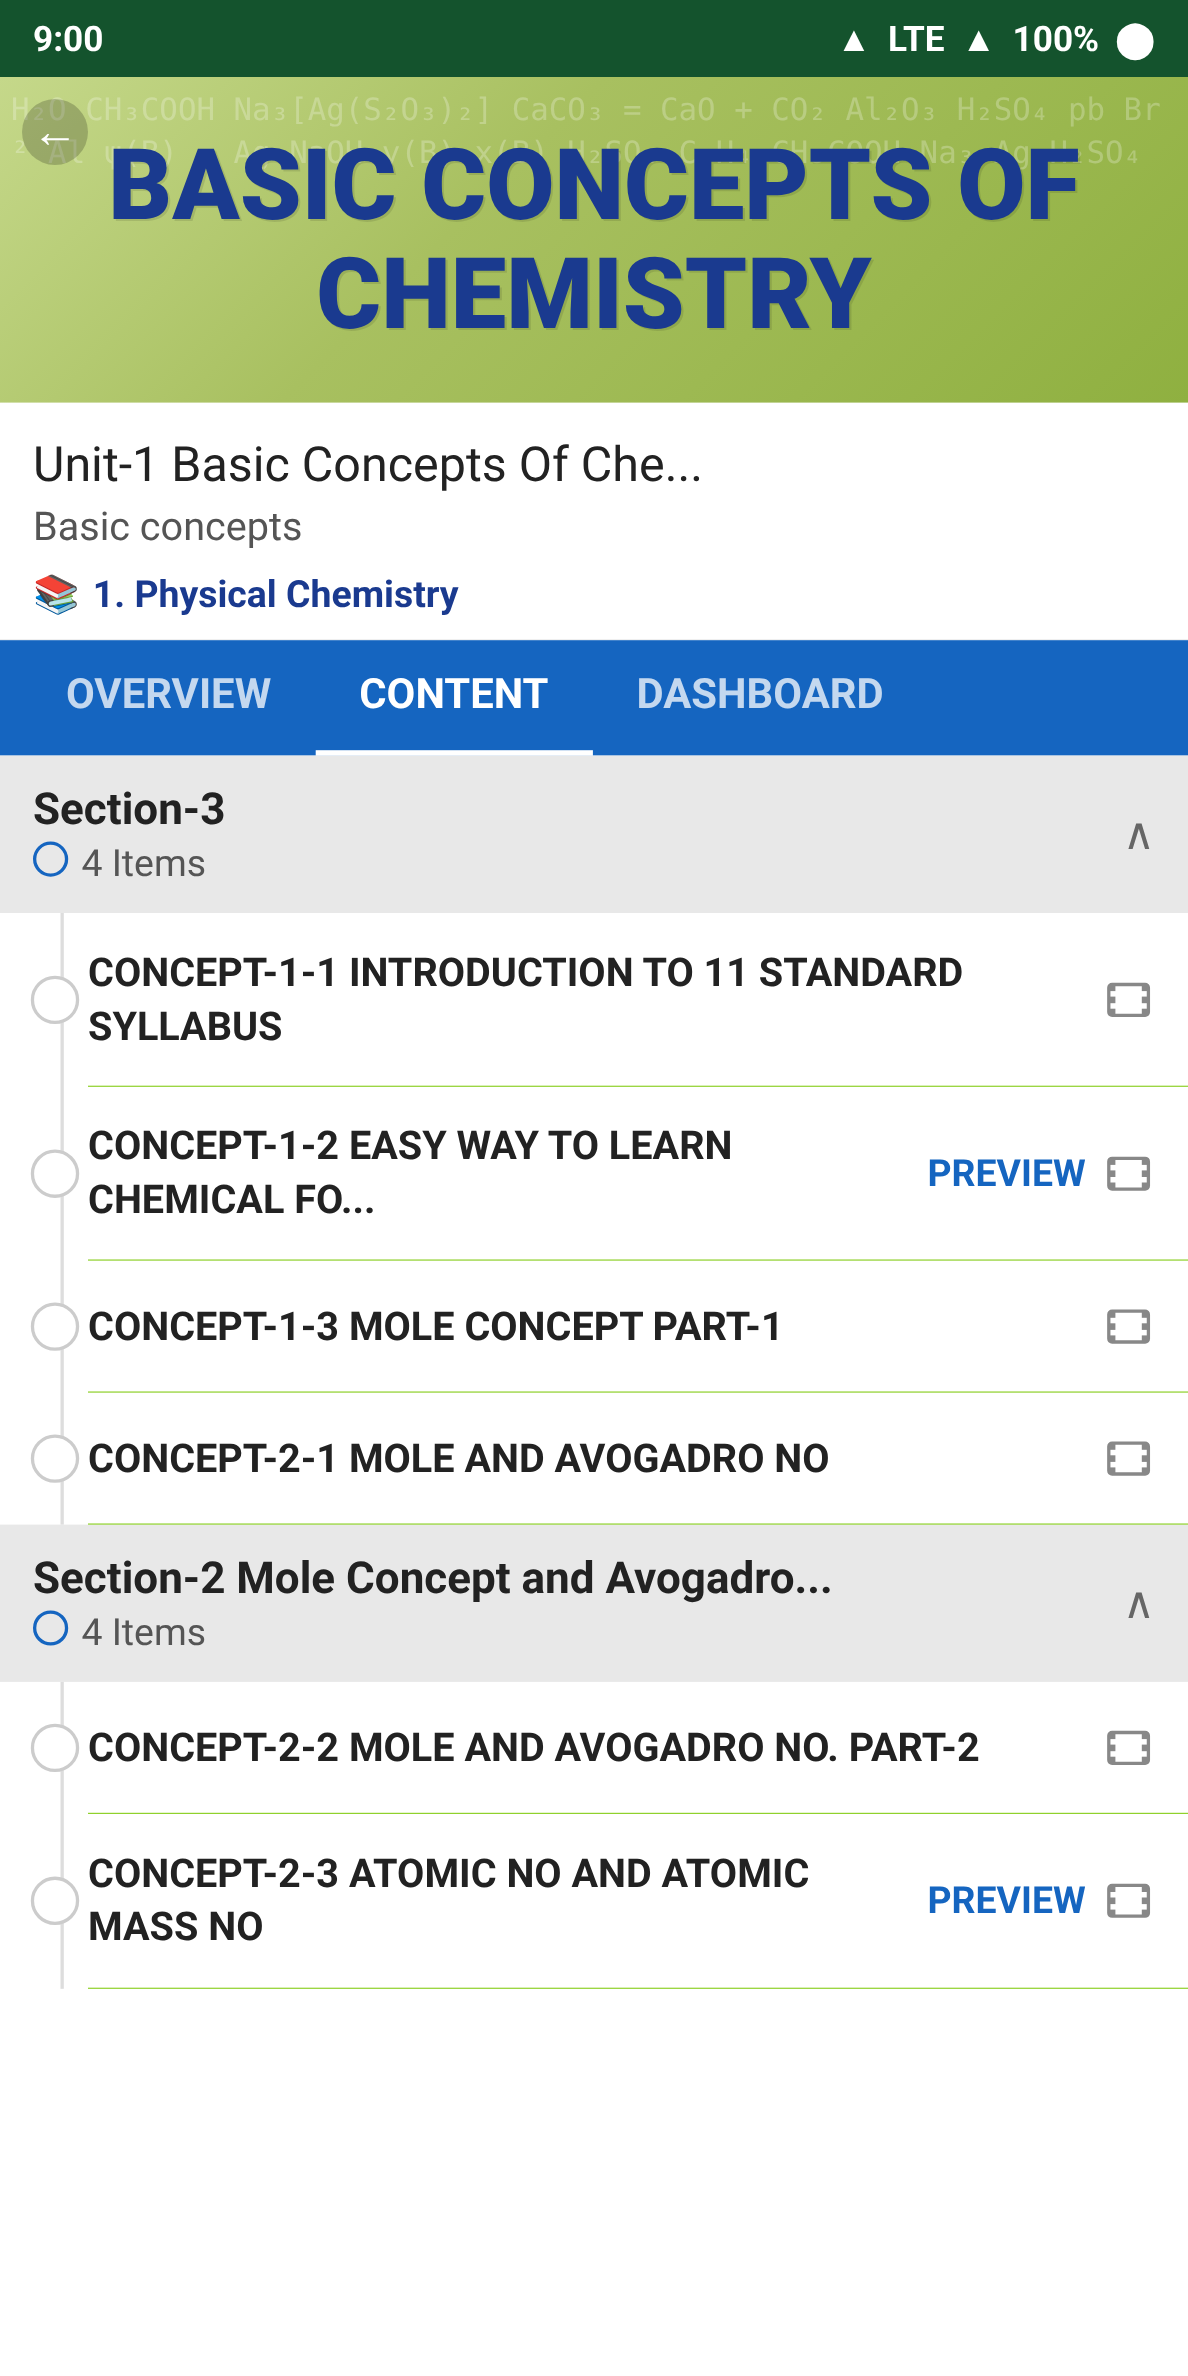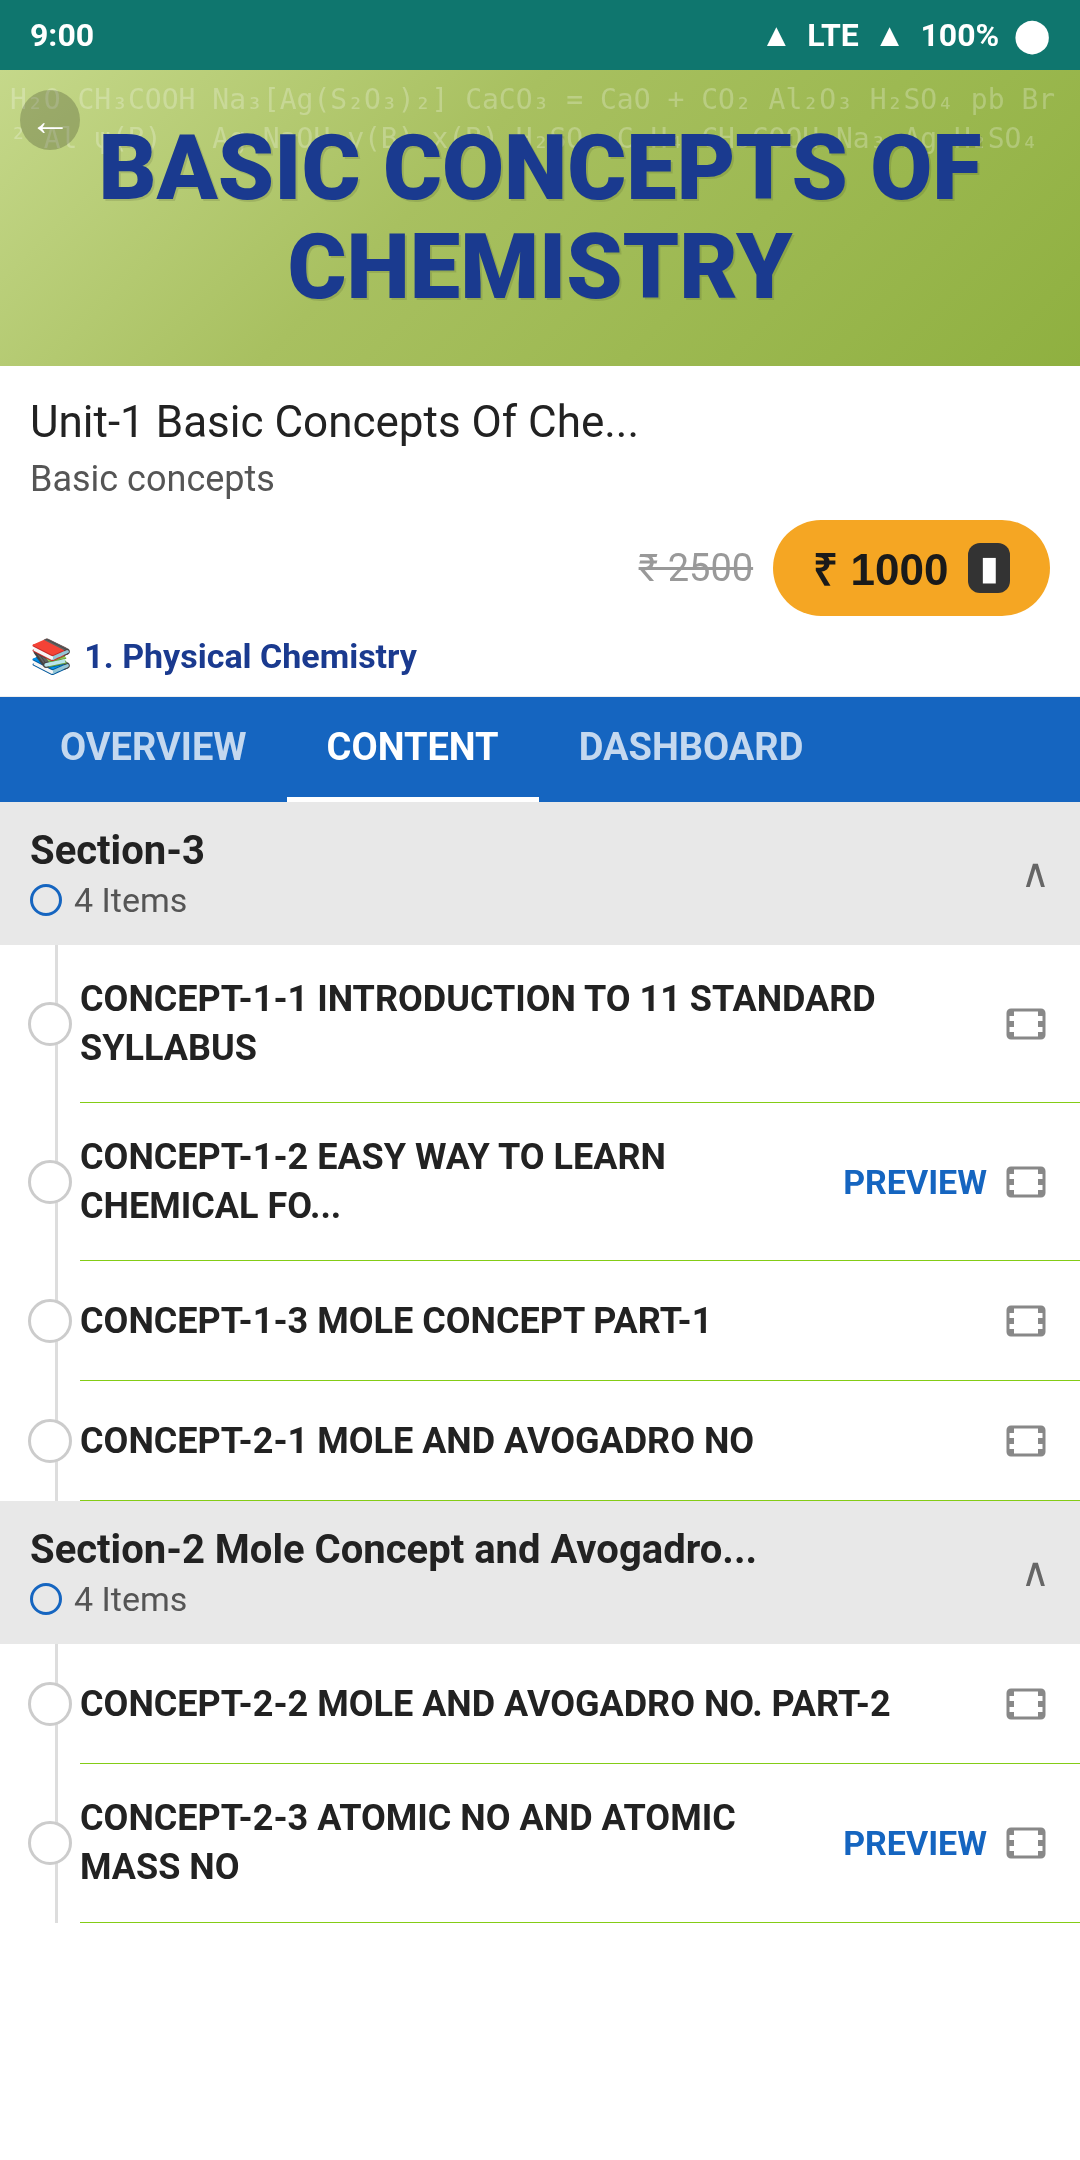--- a/index.html
+++ b/index.html
@@ -7,21 +7,21 @@
     body {
       font-family: 'Roboto', Arial, sans-serif;
       background: #fff;
       width: 1080px;
       min-height: 2160px;
       overflow-x: hidden;
     }
 
     
     .status-bar {
-      background: #0f766e;
+      background: #14532d;
       color: white;
       display: flex;
       justify-content: space-between;
       align-items: center;
       padding: 0 30px;
       height: 70px;
       font-size: 32px;
       font-weight: bold;
     }
     .status-right {
@@ -176,21 +176,20 @@
       justify-content: space-between;
     }
     .section-header-left {}
     .section-title {
       font-size: 40px;
       font-weight: bold;
       color: #222;
     }
     .section-items {
       display: flex;
-      align-items: center;
       gap: 12px;
       margin-top: 6px;
     }
     .circle-icon {
       width: 32px;
       height: 32px;
       border: 3px solid #1565c0;
       border-radius: 50%;
       display: inline-block;
     }
@@ -279,27 +278,20 @@
 
 <div class="banner">
   <div class="banner-bg-text">H₂O CH₃COOH Na₃[Ag(S₂O₃)₂] CaCO₃ = CaO + CO₂ Al₂O₃ H₂SO₄ pb Br² Al ψ(B) = Ag NaOH y(B) x(B) H₂SO₄ C₂H₄ CH₃COOH Na₃ Ag H₂SO₄</div>
   <div class="back-btn">←</div>
   <div class="banner-title">BASIC CONCEPTS OF CHEMISTRY</div>
 </div>
 
 <div class="course-info">
   <div class="course-title">Unit-1 Basic Concepts Of Che...</div>
   <div class="course-subtitle">Basic concepts</div>
-  <div class="price-row">
-    <span class="price-original">₹ 2500</span>
-    <button class="price-btn">
-      <span>₹ 1000</span>
-      <span class="card-icon">▮</span>
-    </button>
-  </div>
   <div class="course-category">
     <span class="book-icon">📚</span>
     <span>1. Physical Chemistry</span>
   </div>
 </div>
 
 <div class="tab-bar">
   <span class="tab-item">OVERVIEW</span>
   <span class="tab-item active">CONTENT</span>
   <span class="tab-item">DASHBOARD</span>

